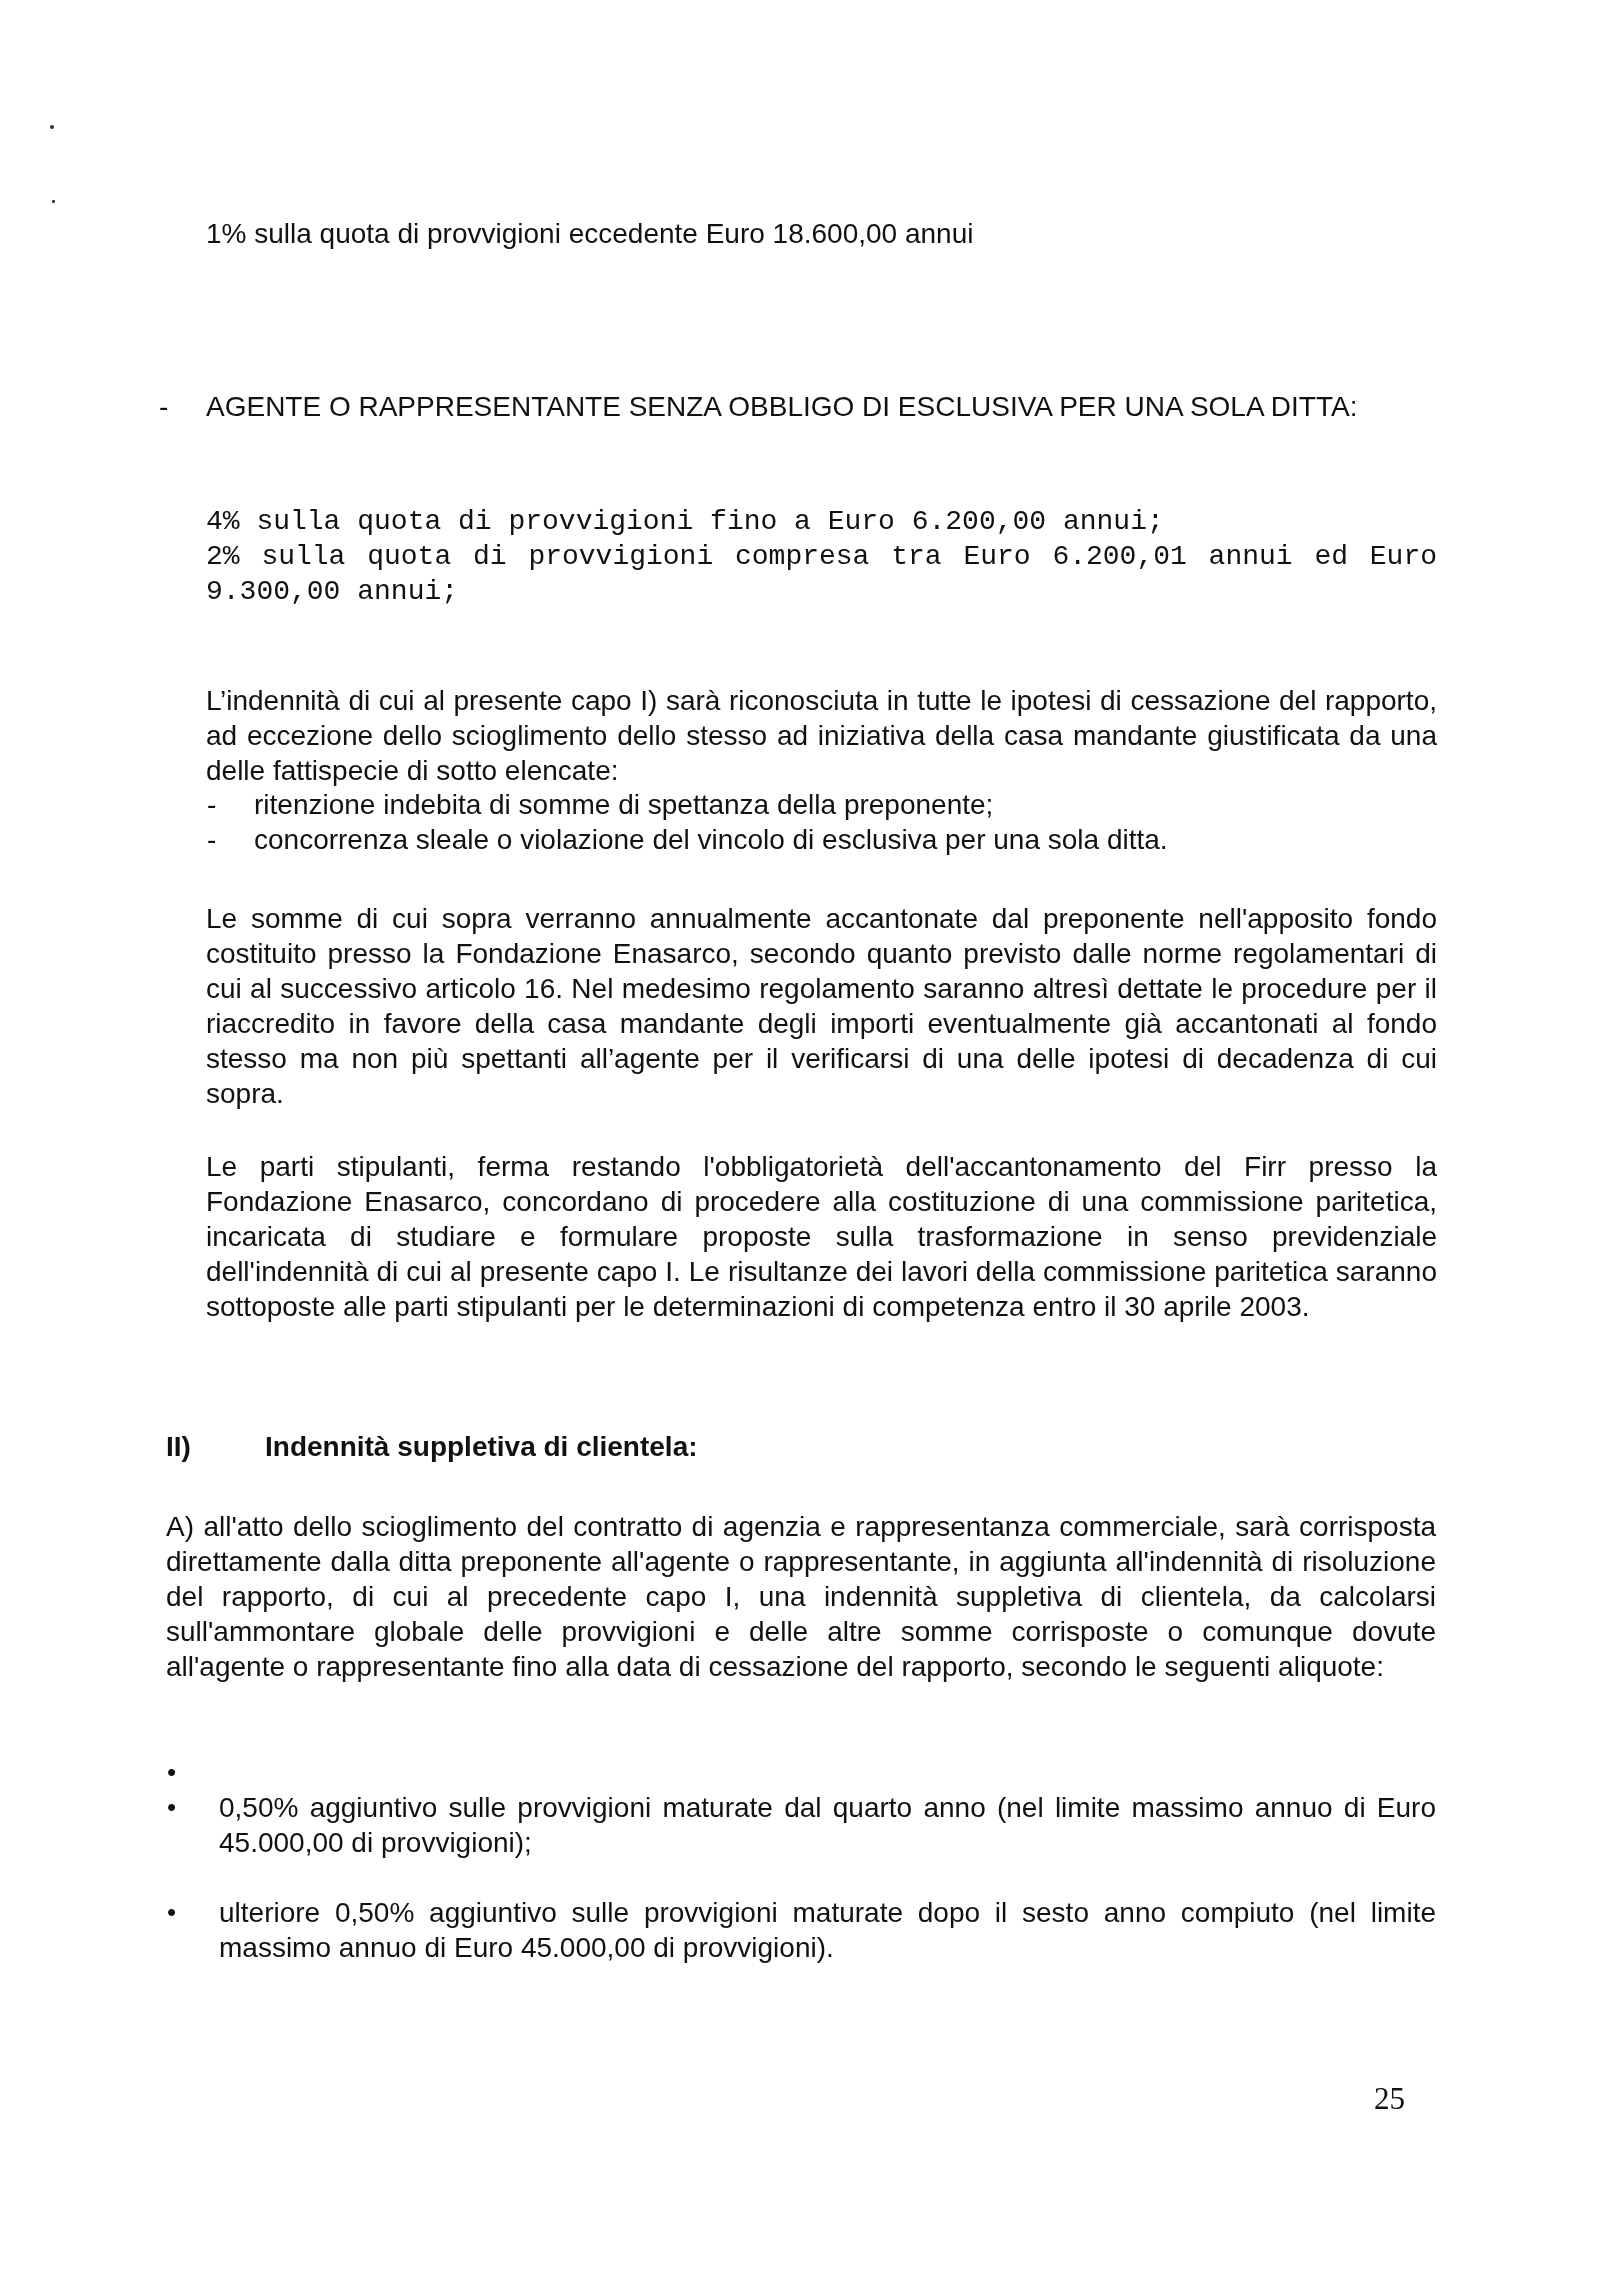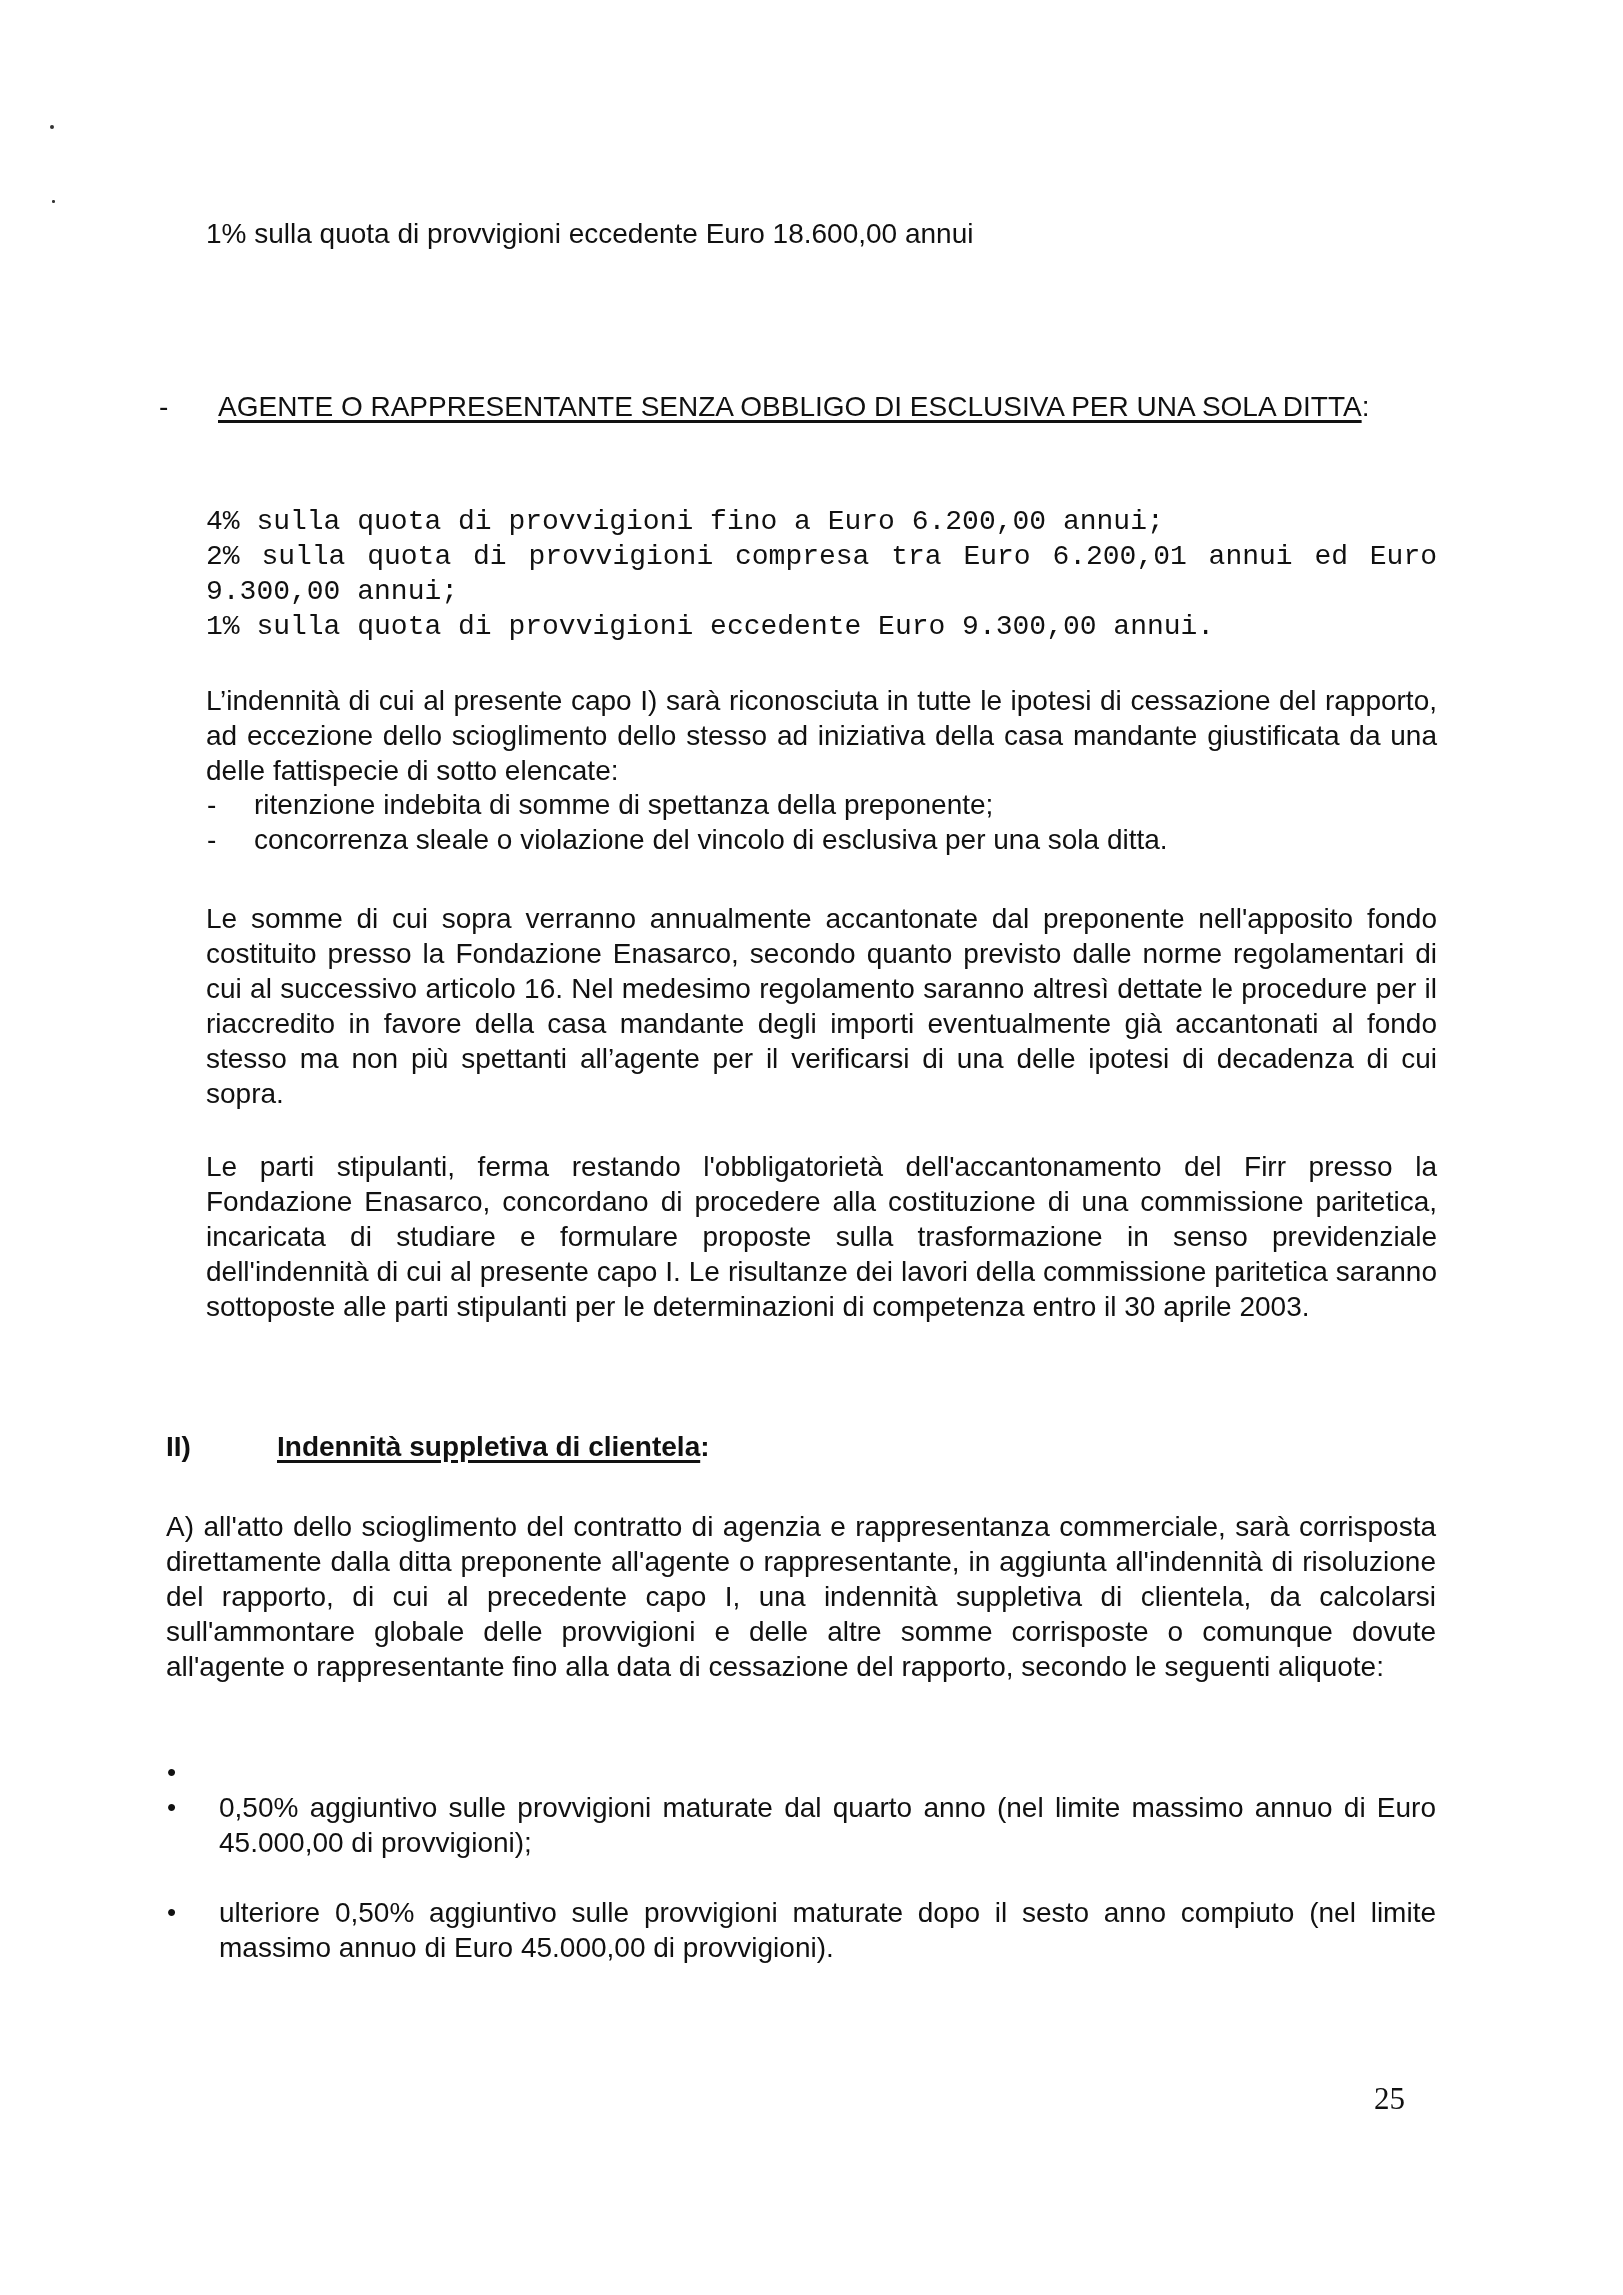--- a/index.html
+++ b/index.html
@@ -1,21 +1,21 @@
 <!DOCTYPE html>
 <html style="font-size:10.5px"><head>
 <meta charset="utf-8">
 <style>
   html, body { margin: 0; padding: 0; background: #ffffff; }
   body { width: 1623px; height: 2295px; position: relative; overflow: hidden;
          font-family: "Liberation Sans", sans-serif; color: #111111; }
   .page { position: absolute; left: 0; top: 0; width: 1623px; height: 2295px; background: #fff; }
   .blk { position: absolute; font-size: 28px; line-height: 35px; }
   .just { text-align: justify; text-align-last: left; }
-  .u { text-decoration: underline; text-decoration-thickness: 2.6px; text-underline-offset: 3.9px; margin-left: 12px; }
+  .u { text-decoration-thickness: 2.6px; text-underline-offset: 3.9px; }
   .dash { position: absolute; left: -47px; }
   .bullet { position: absolute; left: -52px; font-size: 26px; }
   .speck { position: absolute; width: 3.9px; height: 3.9px; background: #333; border-radius: 50%; }
   .pagenum { position: absolute; left: 1374px; top: 2081px; font-family: "Liberation Serif", serif; font-size: 31px; }
   .line { display: block; font-family: Liberation Mono, monospace; }
 </style>
 </head>
 <body>
 
 <div class="page">
@@ -26,21 +26,20 @@
   <div class="blk" style="left:206px;top:216px;width:1244px;">1% sulla quota di provvigioni eccedente Euro 18.600,00 annui</div>
 
   <div class="blk" style="left:206px;top:389px;width:1231px;">
     <span class="dash">-</span>
     <span class="u">AGENTE O RAPPRESENTANTE SENZA OBBLIGO DI ESCLUSIVA PER UNA SOLA DITTA</span><span>:</span>
   </div>
 
   <div class="blk just" style="left:206px;top:504px;width:1231px;">
     <span class="line">4% sulla quota di provvigioni fino a Euro 6.200,00 annui;</span>
     <span class="line">2% sulla quota di provvigioni compresa tra Euro 6.200,01 annui ed Euro 9.300,00 annui;</span>
-    <span class="line">1% sulla quota di provvigioni eccedente Euro 9.300,00 annui.</span>
   </div>
 
   <div class="blk just" style="left:206px;top:683px;width:1231px;">
     <span>L’indennità di cui al presente capo I) sarà riconosciuta in tutte le ipotesi di cessazione del rapporto, ad eccezione dello scioglimento dello stesso ad iniziativa della casa mandante giustificata da una delle fattispecie di sotto elencate:</span>
   </div>
   <div class="blk" style="left:254px;top:787px;width:1178px;">
     <div style="position:relative;">
       <span class="dash">-</span>
       <span>ritenzione indebita di somme di spettanza della preponente;</span>
     </div>

